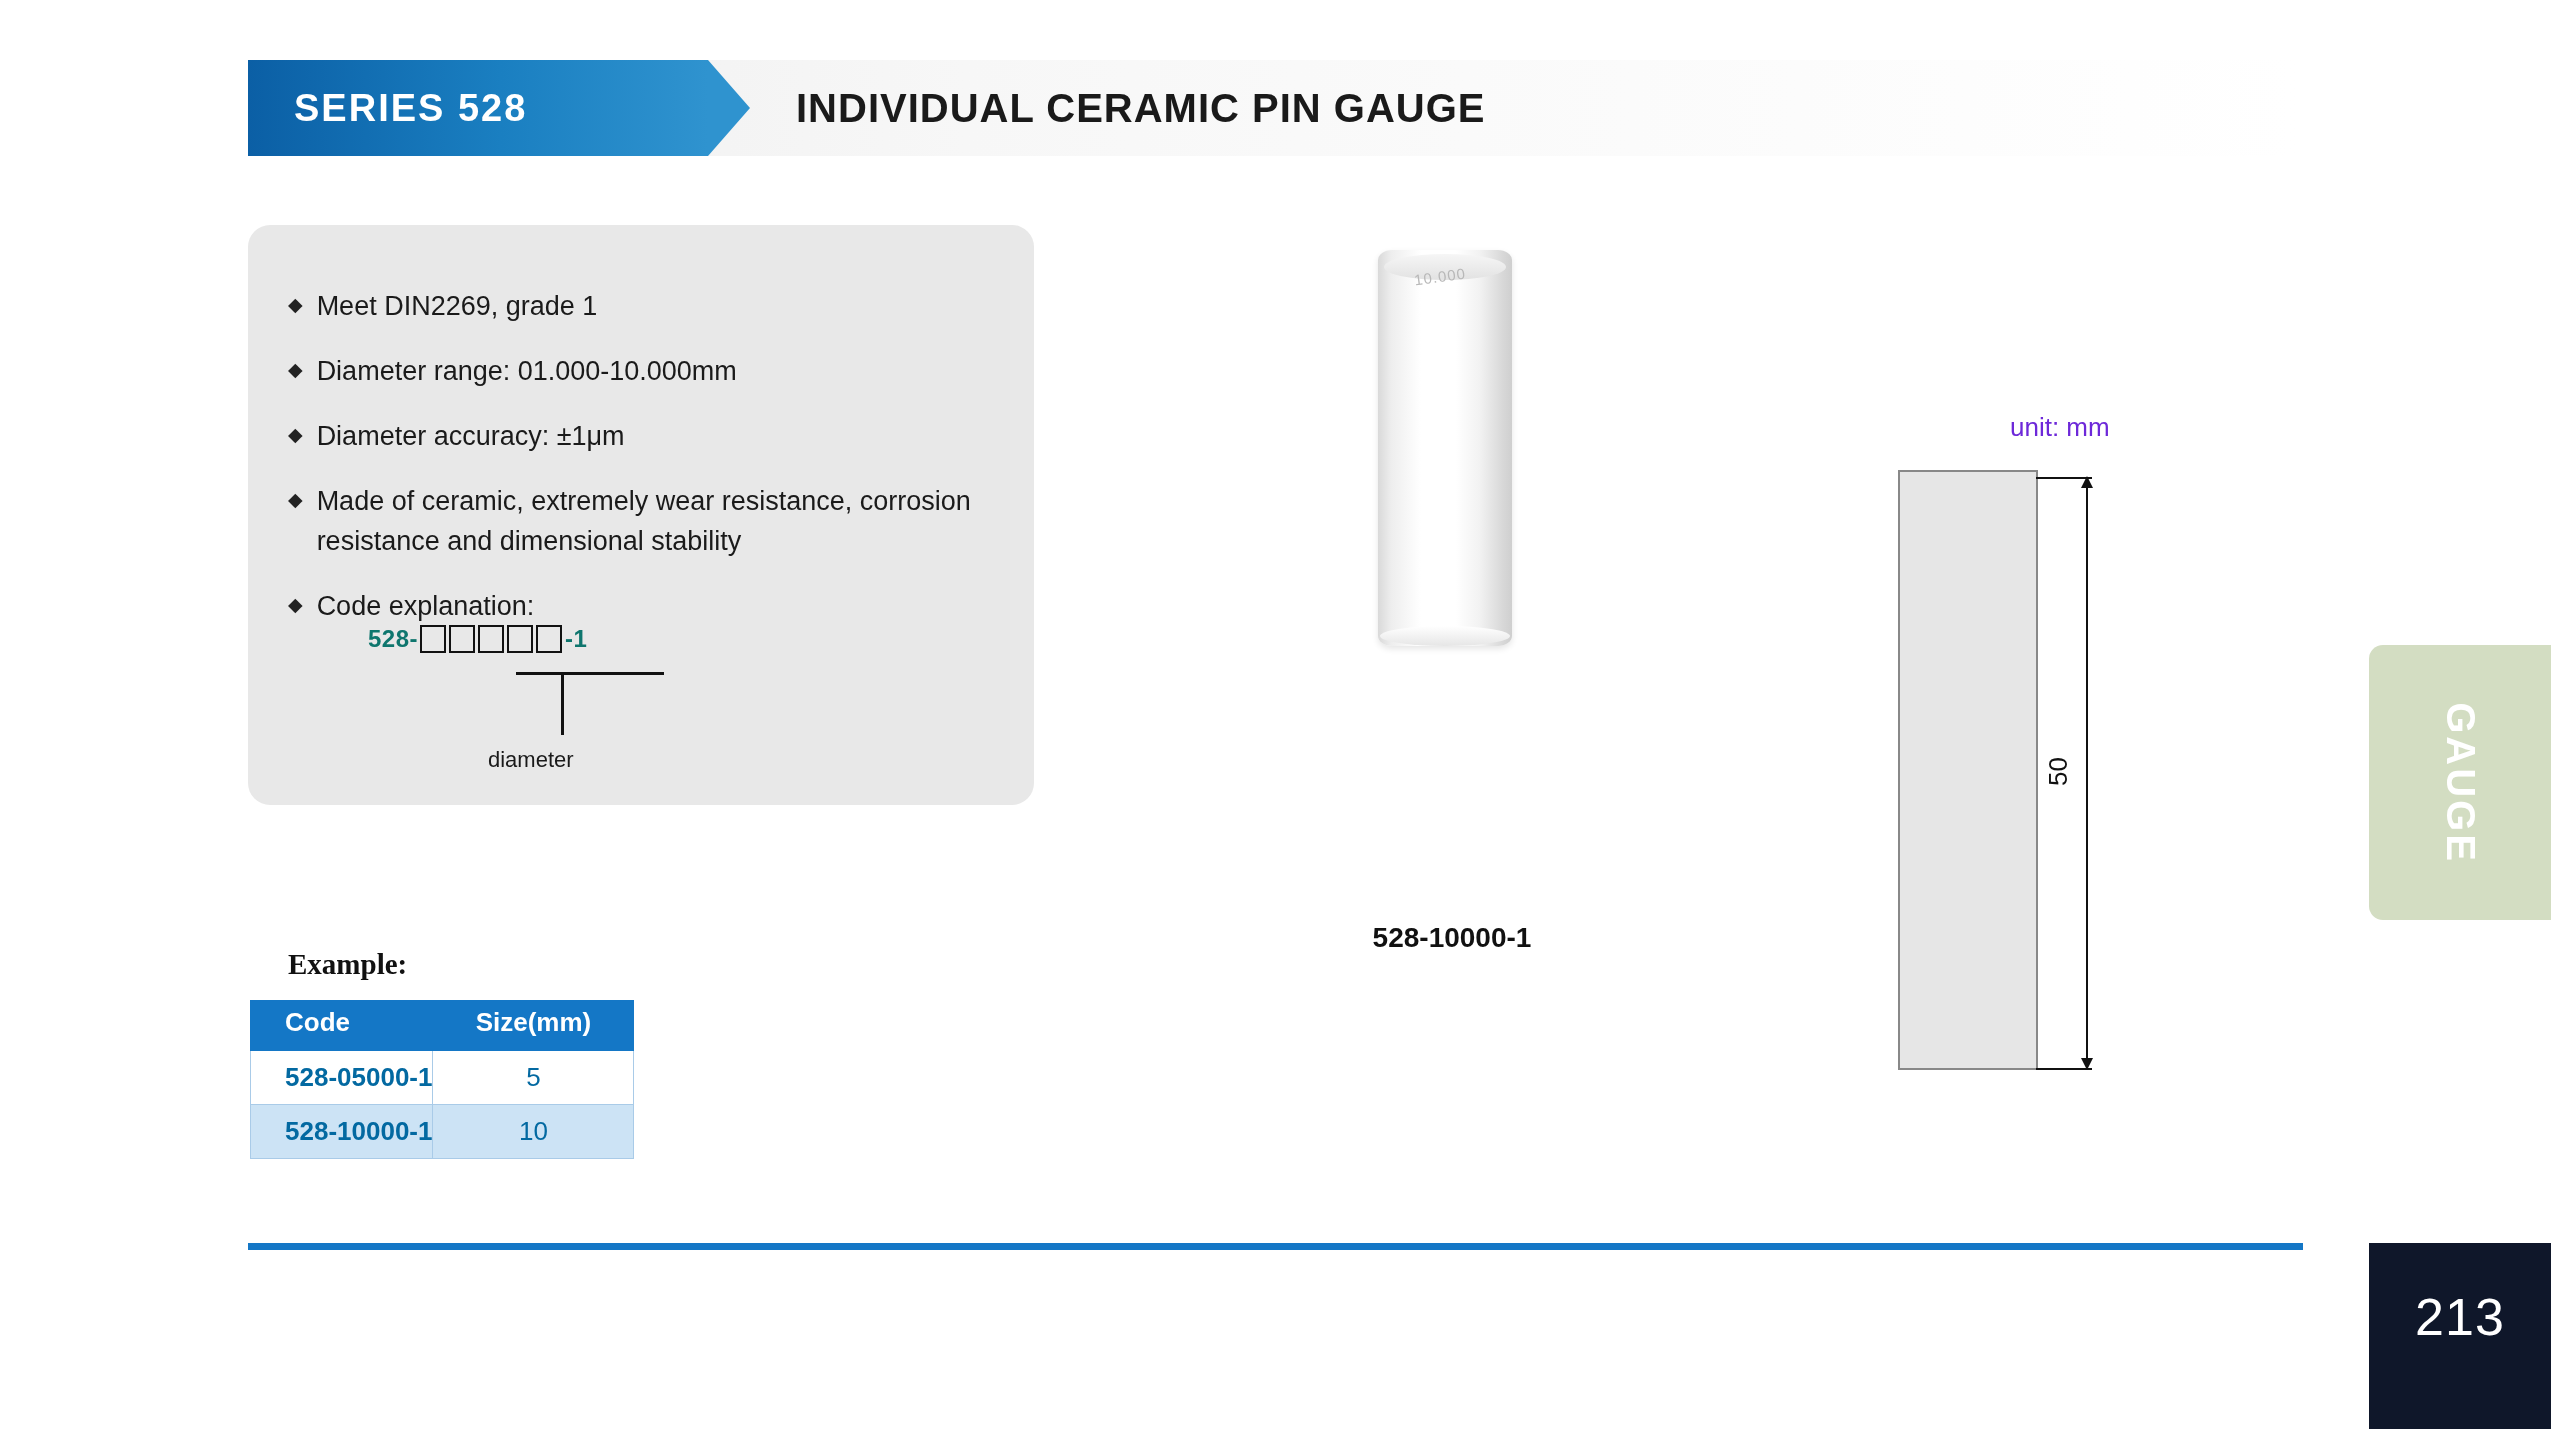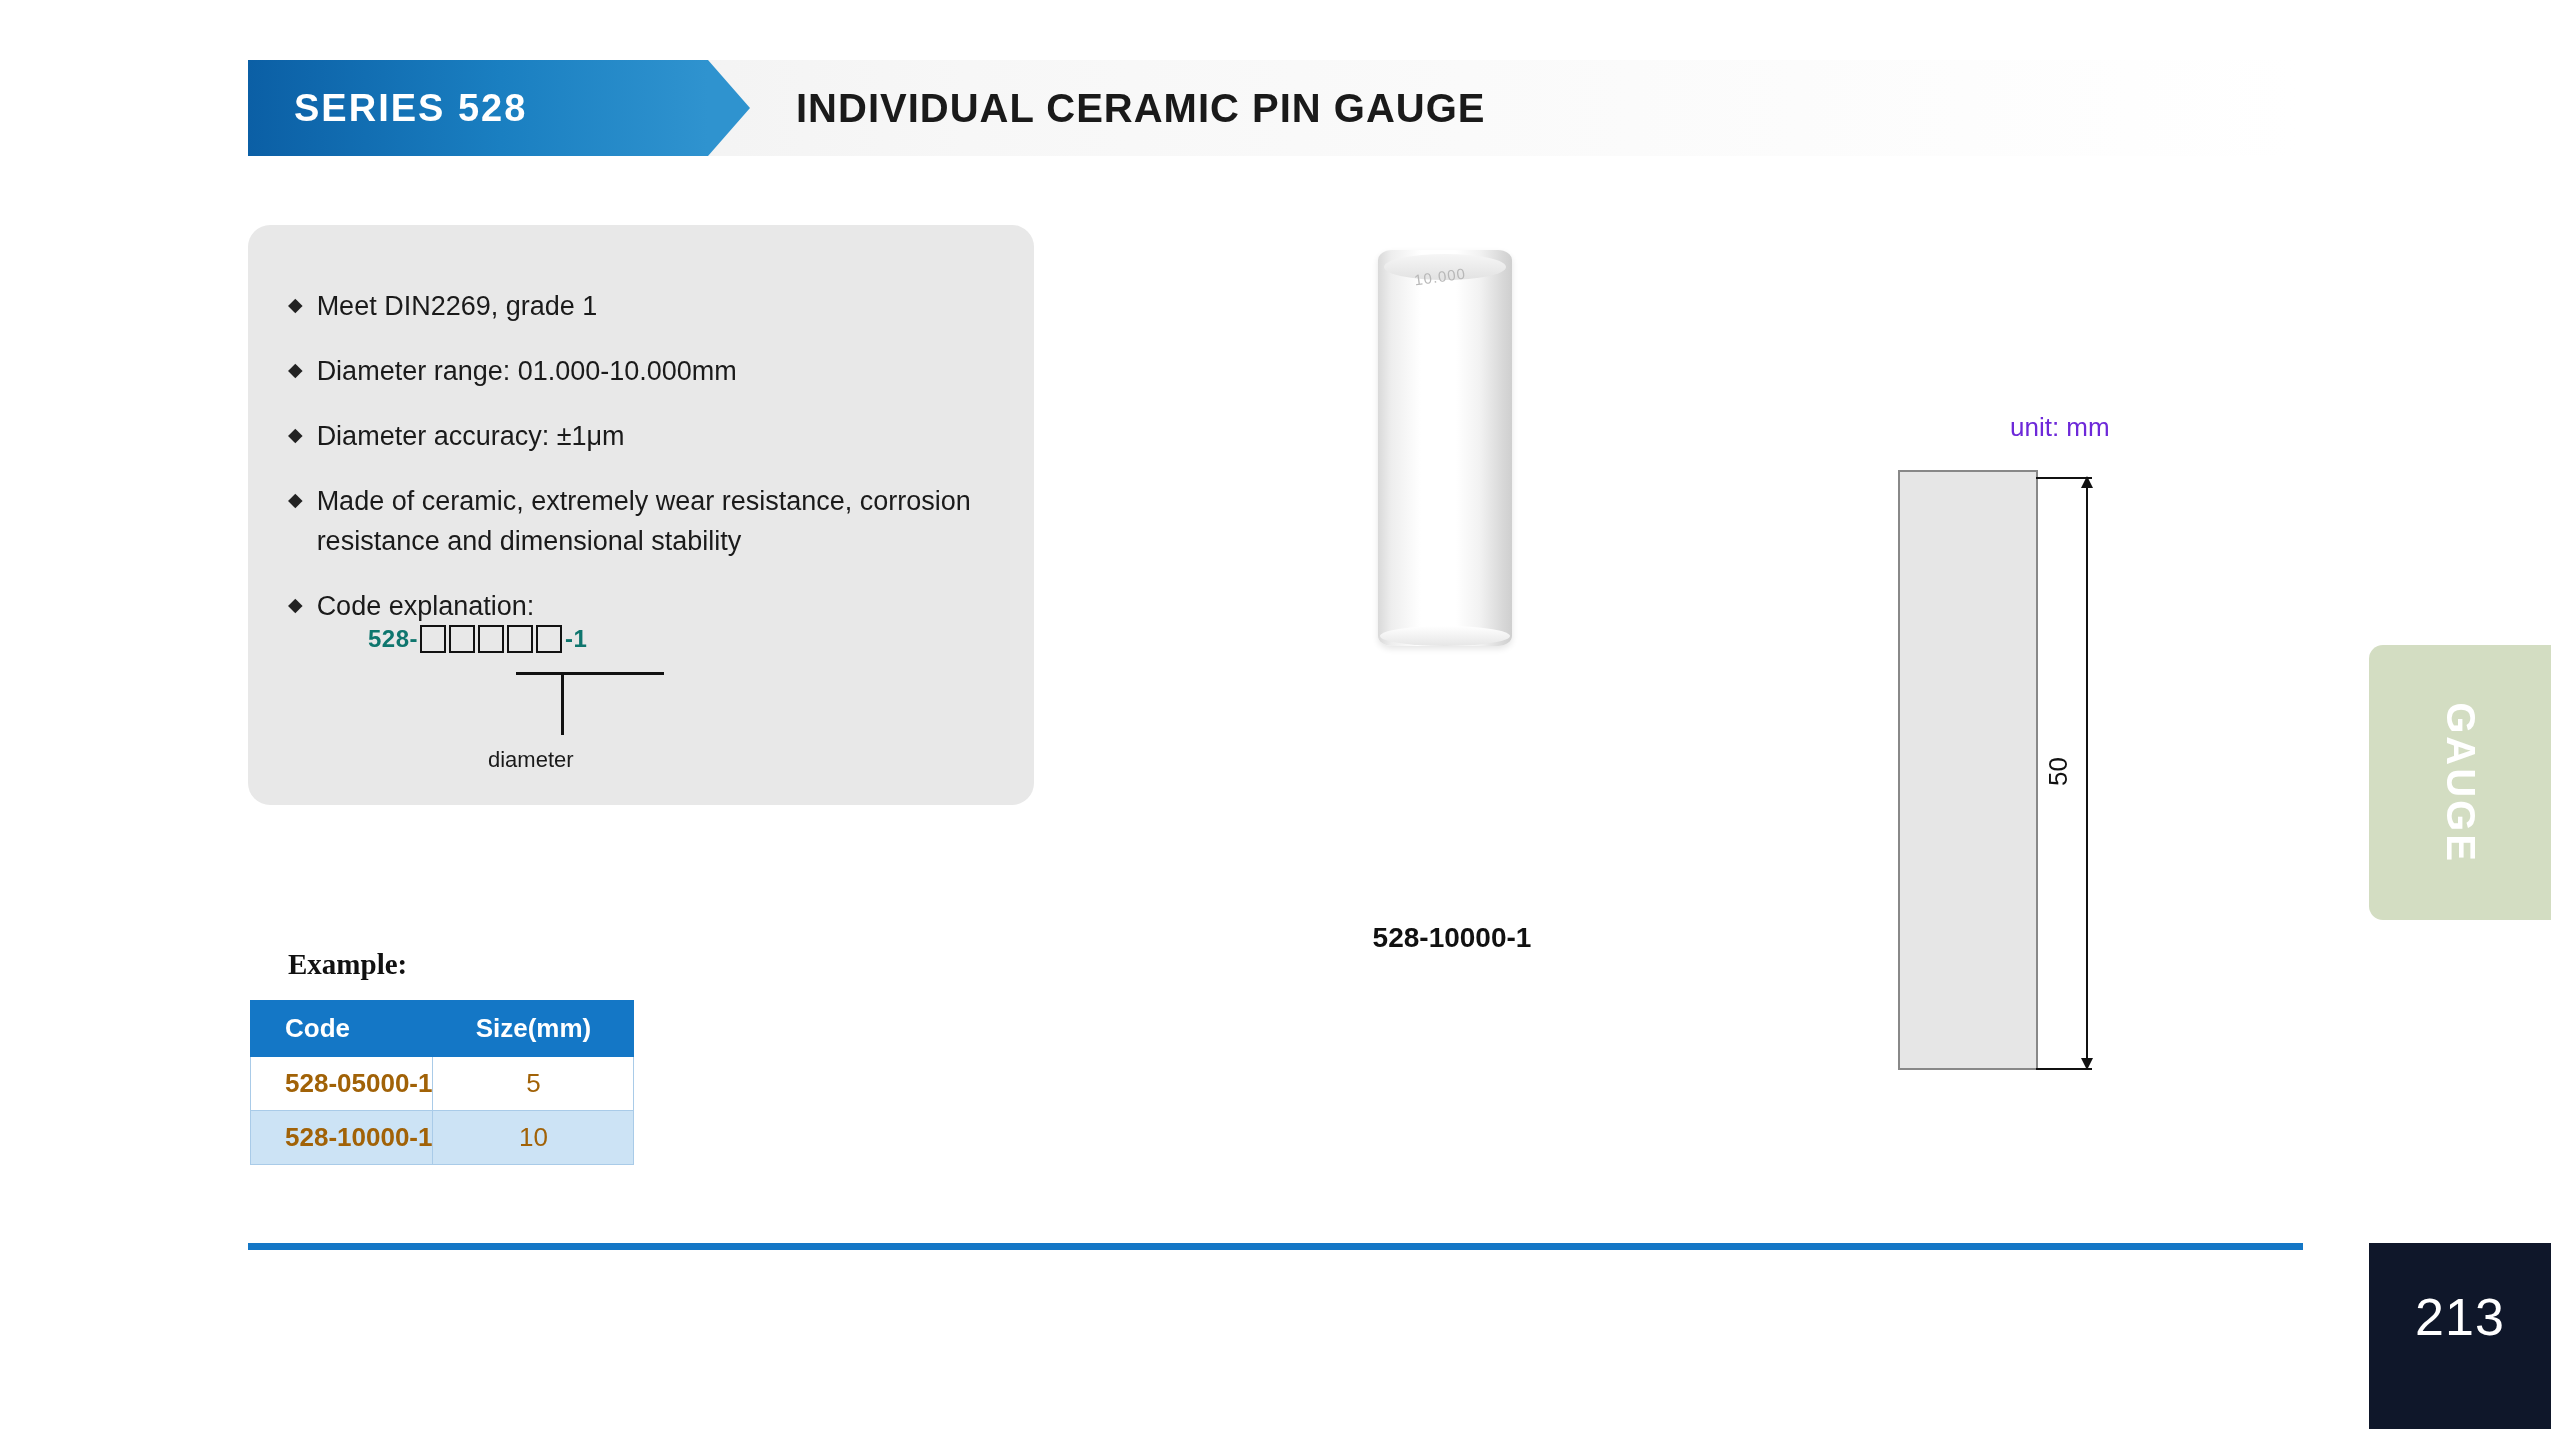--- a/index.html
+++ b/index.html
@@ -165,34 +165,34 @@
     left: 250px;
     top: 1000px;
     border-collapse: collapse;
     font-size: 26px;
   }
   .example-table th {
     background: #1477c6;
     color: #ffffff;
     font-weight: bold;
     text-align: left;
-    padding: 12px 0 12px 34px;
+    padding: 6px 0 12px 34px;
     border: 1px solid #1477c6;
     white-space: nowrap;
   }
   .example-table th.col2 {
     text-align: center;
     padding-left: 0;
     width: 200px;
   }
   .example-table td {
     border: 1px solid #a9cbe8;
     padding: 11px 0 11px 34px;
     font-weight: bold;
-    color: #a16207;
+    color: #0369a1;
     white-space: nowrap;
     background: #ffffff;
   }
   .example-table td.size {
     text-align: center;
     padding-left: 0;
     font-weight: normal;
   }
   .example-table tr.alt td {
     background: #cce3f5;

